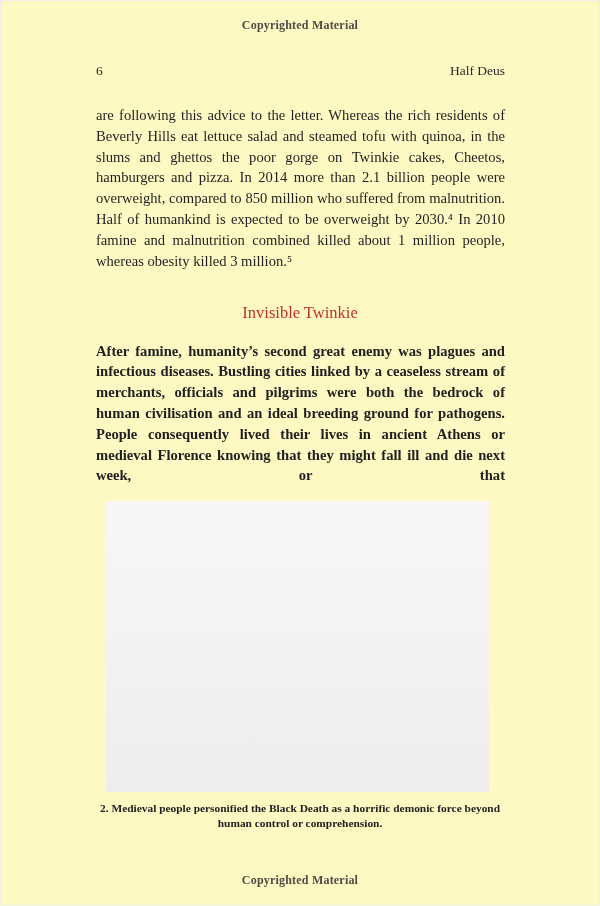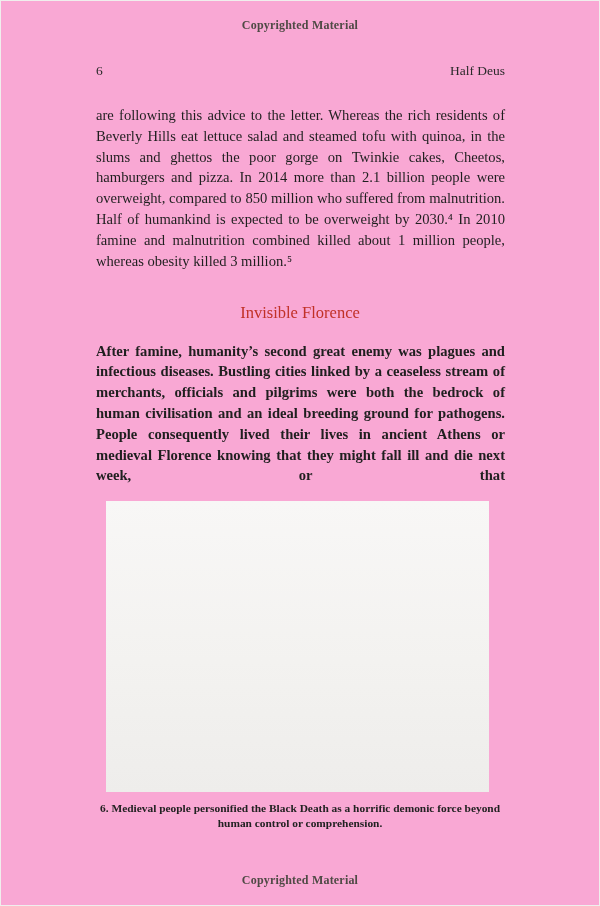--- a/index.html
+++ b/index.html
@@ -4,21 +4,21 @@
 <style>
   html, body {
     margin: 0;
     padding: 0;
     background: #ffffff;
   }
   #book-page {
     position: relative;
     width: 600px;
     height: 906px;
-    background: #f9a8d4;
+    background: #fef9c3;
     font-family: "Liberation Serif", serif;
     color: var(--body_text, #1f1f1f);
     overflow: hidden;
     box-sizing: border-box;
     border: 1px solid #f0efed;
   }
   .copyright-notice {
     position: absolute;
     left: 0;
     width: 100%;
@@ -97,23 +97,23 @@
 
   <div id="copyright-top" class="copyright-notice">Copyrighted Material</div>
 
   <div class="running-header">
     <span>6</span>
     <span>Half Deus</span>
   </div>
 
   <p id="paragraph-1" class="body-paragraph">are following this advice to the letter. Whereas the rich residents of Beverly Hills eat lettuce salad and steamed tofu with quinoa, in the slums and ghettos the poor gorge on Twinkie cakes, Cheetos, hamburgers and pizza. In 2014 more than 2.1 billion people were overweight, compared to 850 million who suffered from malnutrition. Half of humankind is expected to be overweight by 2030.⁴ In 2010 famine and malnutrition combined killed about 1 million people, whereas obesity killed 3 million.⁵</p>
 
-  <h2 class="section-heading">Invisible Florence</h2>
+  <h2 class="section-heading">Invisible Twinkie</h2>
 
   <p id="paragraph-2" class="body-paragraph">After famine, humanity’s second great enemy was plagues and infectious diseases. Bustling cities linked by a ceaseless stream of merchants, officials and pilgrims were both the bedrock of human civilisation and an ideal breeding ground for pathogens. People consequently lived their lives in ancient Athens or medieval Florence knowing that they might fall ill and die next week, or that</p>
 
   <div class="figure-image"></div>
 
-  <div class="figure-caption">6. Medieval people personified the Black Death as a horrific demonic force beyond human control or comprehension.</div>
+  <div class="figure-caption">2. Medieval people personified the Black Death as a horrific demonic force beyond human control or comprehension.</div>
 
   <div id="copyright-bottom" class="copyright-notice">Copyrighted Material</div>
 
 </div>
 
 </body></html>

